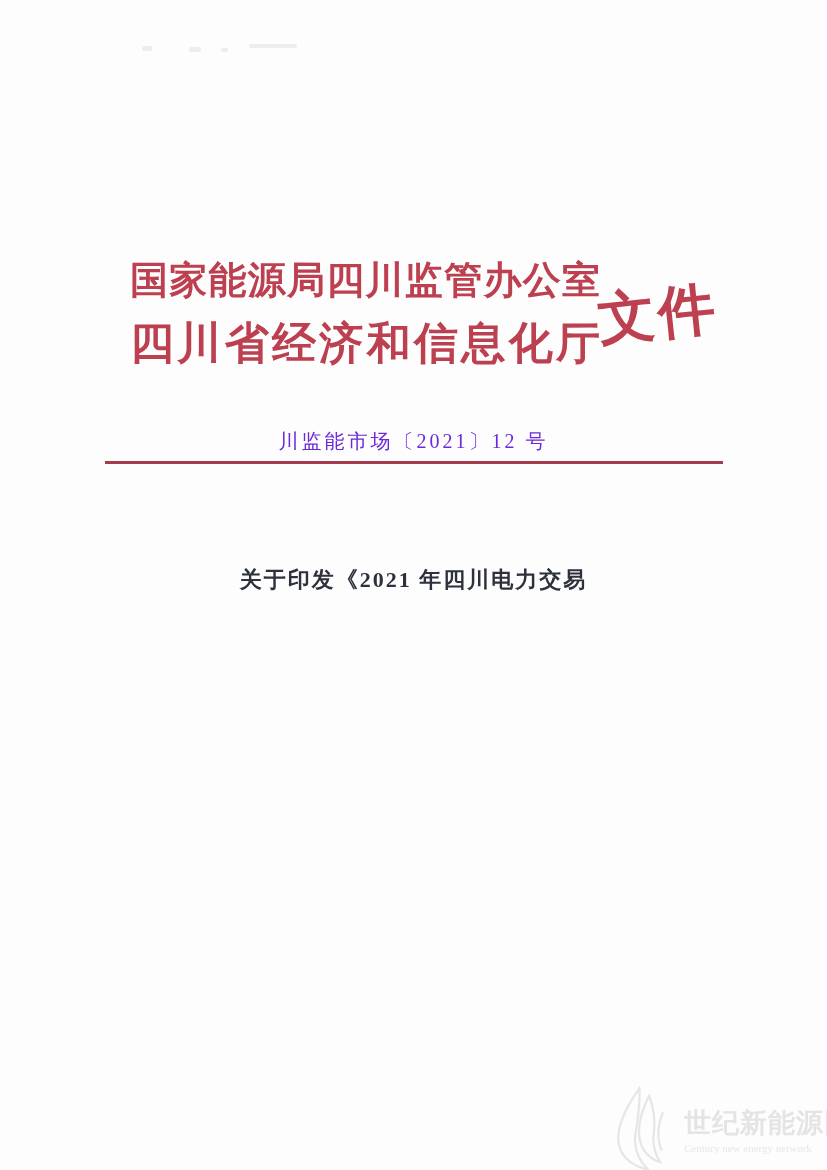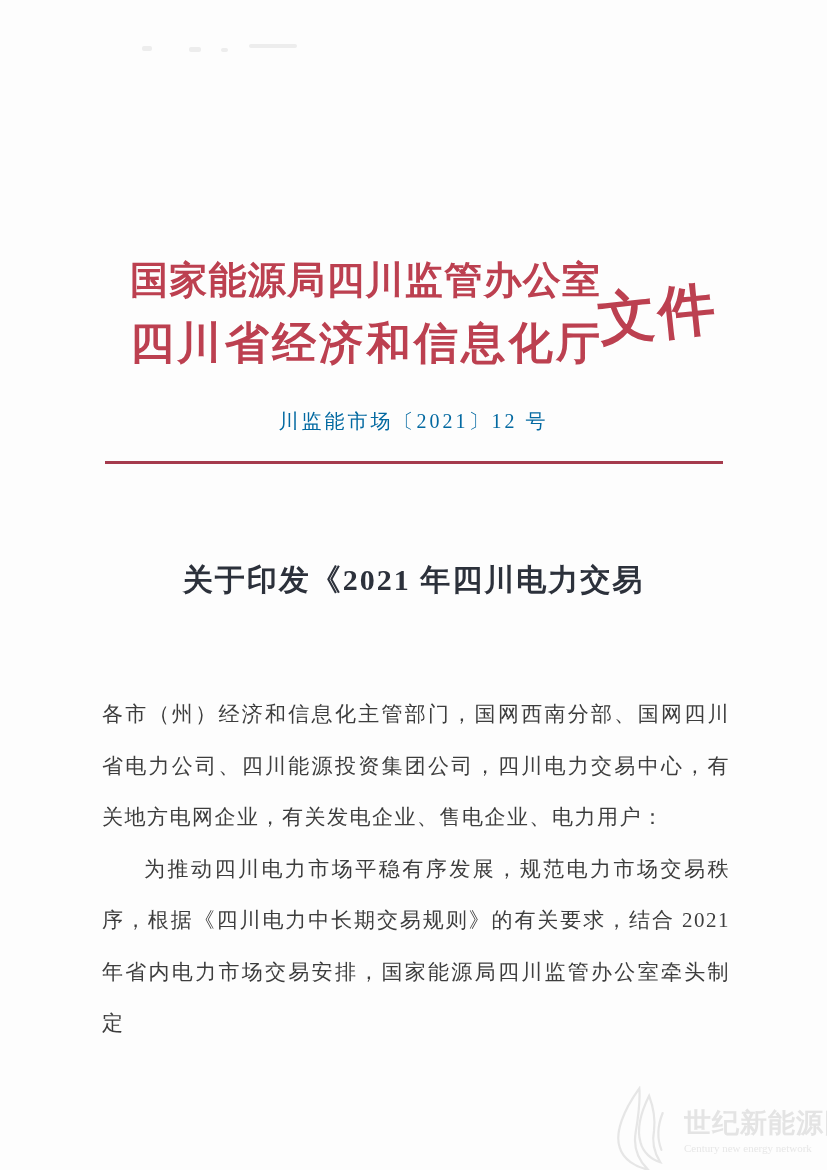--- a/index.html
+++ b/index.html
@@ -42,41 +42,41 @@
     color: #bc4050;
     font-weight: bold;
     font-size: 57px;
     letter-spacing: 3px;
     transform: rotate(-6deg);
     white-space: nowrap;
   }
 
   .doc-number {
     position: absolute;
-    left: 0; top: 408px;
+    left: 0; top: 428px;
     width: 100%;
     text-align: center;
     font-size: 20px;
     letter-spacing: 3px;
-    color: #0369a1;
+    color: #6d28d9;
   }
 
   .red-rule {
     position: absolute;
     left: 105px; top: 461px;
     width: 618px; height: 3px;
     background: #a53b4d;
   }
 
   .title {
     position: absolute;
     left: 0; top: 557px;
     width: 100%;
     text-align: center;
-    font-size: 30px;
+    font-size: 22px;
     font-weight: bold;
     color: #2c313b;
     line-height: 46px;
     letter-spacing: 2px;
   }
 
   .body-text {
     position: absolute;
     left: 102px; top: 689px;
     width: 628px;
@@ -156,24 +156,20 @@
   </div>
 
   <div class="doc-number">川监能市场〔2021〕12 号</div>
 
   <div class="red-rule"></div>
 
   <div class="title">
     <div>关于印发《2021 年四川电力交易</div>
   </div>
 
-  <div class="body-text">
-    <p class="p1">各市（州）经济和信息化主管部门，国网西南分部、国网四川省电力公司、四川能源投资集团公司，四川电力交易中心，有关地方电网企业，有关发电企业、售电企业、电力用户：</p>
-    <p class="p2">为推动四川电力市场平稳有序发展，规范电力市场交易秩序，根据《四川电力中长期交易规则》的有关要求，结合 2021 年省内电力市场交易安排，国家能源局四川监管办公室牵头制定</p>
-  </div>
 
   <div class="watermark">
     <svg class="wm-flame" width="74" height="86" viewBox="0 0 60 70" fill="none" stroke="#e6e6e6" stroke-width="1.8" stroke-linecap="round">
       <path d="M27 2 C 14 20, 7 38, 11 50 C 14 60, 24 66, 34 68 C 26 60, 22 50, 24 38 C 26 26, 28 14, 27 2 Z"></path>
       <path d="M35 8 C 28 22, 25 36, 28 46 C 30 54, 37 60, 44 62 C 39 54, 37 46, 39 36 C 40 27, 38 16, 35 8 Z"></path>
       <path d="M46 22 C 42 32, 41 42, 45 52"></path>
     </svg>
     <div class="wm-text">
       <div class="wm-cn">世纪新能源网</div>
       <div class="wm-en">Century new energy network</div>

